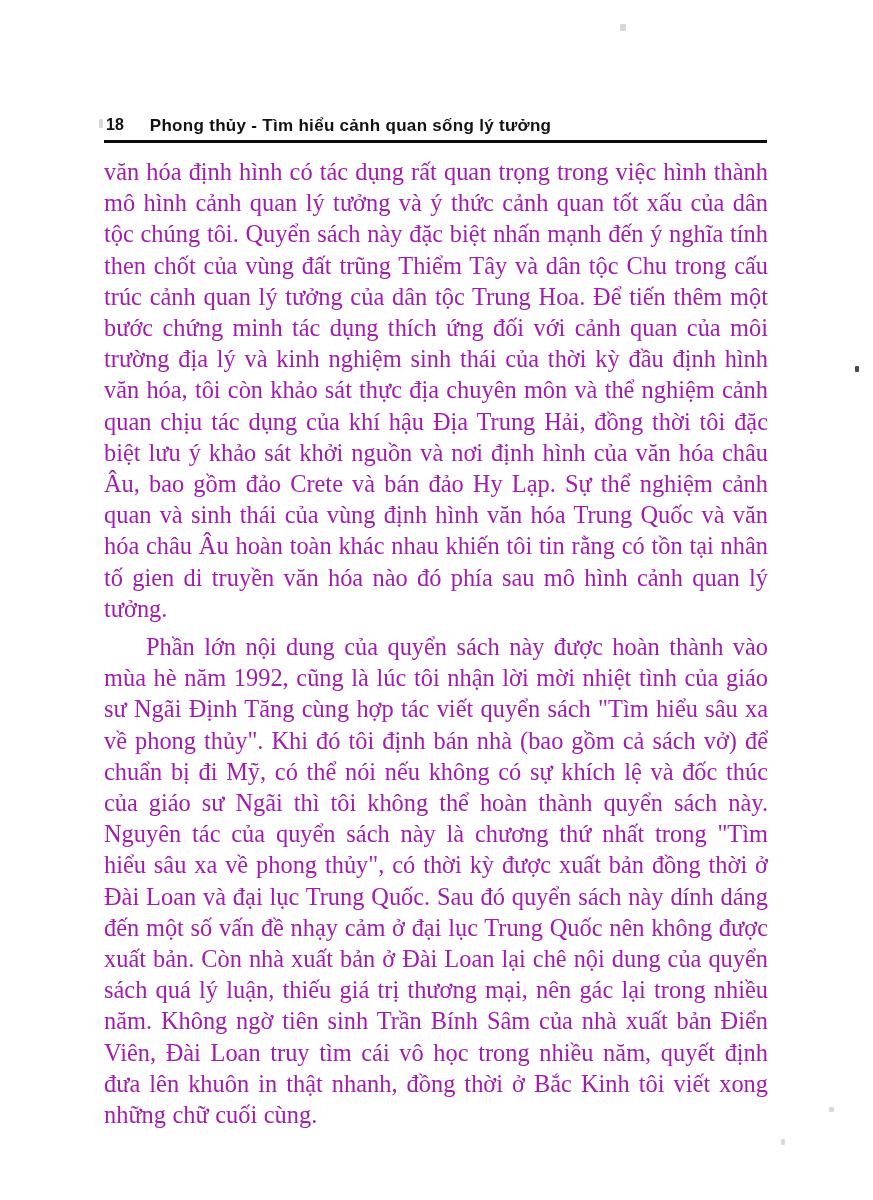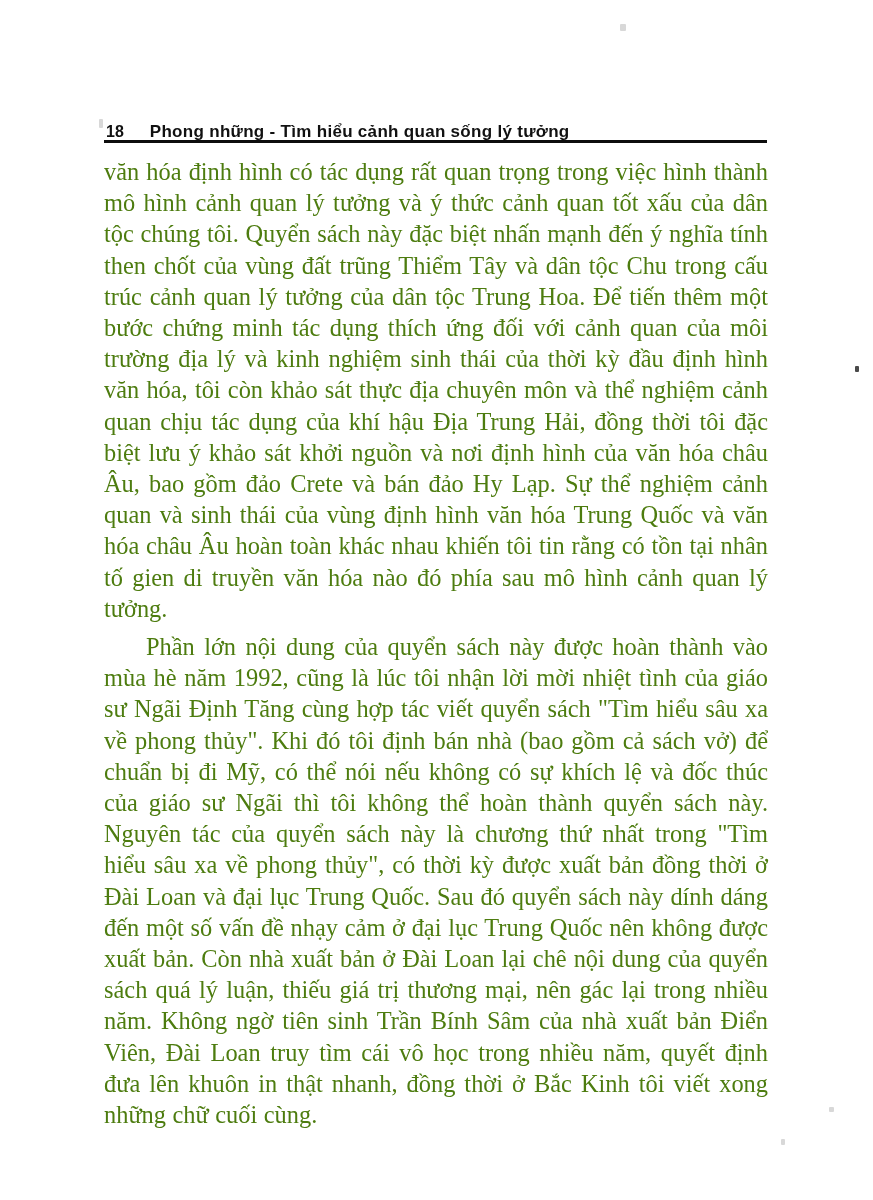--- a/index.html
+++ b/index.html
@@ -18,21 +18,21 @@
     overflow: hidden;
   }
   
   .header {
     position: absolute;
     left: 106px;
     top: 110px;
     width: 660px;
     height: 30px;
     display: flex;
-    align-items: flex-end;
+    align-items: center;
     gap: 26px;
     white-space: nowrap;
   }
   .header-page-number,
   .header-title {
     font-family: "Liberation Sans", "DejaVu Sans", sans-serif;
     font-weight: bold;
     color: #111111;
     line-height: 1;
   }
@@ -56,21 +56,21 @@
   .body-text {
     position: absolute;
     left: 104px;
     top: 156px;
     width: 664px;
   }
   .para {
     margin: 0;
     font-size: 24.4px;
     line-height: 31.2px;
-    color: #4d7c0f;
+    color: #a21caf;
     text-align: justify;
     text-align-last: left;
     word-spacing: 0.4px;
     -webkit-font-smoothing: antialiased;
   }
   .para + .para {
     margin-top: 7px;
   }
   .para.indent {
     text-indent: 42px;
@@ -84,21 +84,21 @@
   .speck.faint { background: #d8d8d8; }
   .speck.dark  { background: #4a4a4a; }
 </style>
 </head>
 <body>
 
 <div class="page">
 
   <div class="header">
     <span class="header-page-number">18</span>
-    <span class="header-title">Phong những - Tìm hiểu cảnh quan sống lý tưởng</span>
+    <span class="header-title">Phong thủy - Tìm hiểu cảnh quan sống lý tưởng</span>
   </div>
   <div class="header-rule"></div>
 
   <div class="body-text">
     <p class="para">văn hóa định hình có tác dụng rất quan trọng trong việc hình thành mô hình cảnh quan lý tưởng và ý thức cảnh quan tốt xấu của dân tộc chúng tôi. Quyển sách này đặc biệt nhấn mạnh đến ý nghĩa tính then chốt của vùng đất trũng Thiểm Tây và dân tộc Chu trong cấu trúc cảnh quan lý tưởng của dân tộc Trung Hoa. Để tiến thêm một bước chứng minh tác dụng thích ứng đối với cảnh quan của môi trường địa lý và kinh nghiệm sinh thái của thời kỳ đầu định hình văn hóa, tôi còn khảo sát thực địa chuyên môn và thể nghiệm cảnh quan chịu tác dụng của khí hậu Địa Trung Hải, đồng thời tôi đặc biệt lưu ý khảo sát khởi nguồn và nơi định hình của văn hóa châu Âu, bao gồm đảo Crete và bán đảo Hy Lạp. Sự thể nghiệm cảnh quan và sinh thái của vùng định hình văn hóa Trung Quốc và văn hóa châu Âu hoàn toàn khác nhau khiến tôi tin rằng có tồn tại nhân tố gien di truyền văn hóa nào đó phía sau mô hình cảnh quan lý tưởng.</p>
     <p class="para indent">Phần lớn nội dung của quyển sách này được hoàn thành vào mùa hè năm 1992, cũng là lúc tôi nhận lời mời nhiệt tình của giáo sư Ngãi Định Tăng cùng hợp tác viết quyển sách "Tìm hiểu sâu xa về phong thủy". Khi đó tôi định bán nhà (bao gồm cả sách vở) để chuẩn bị đi Mỹ, có thể nói nếu không có sự khích lệ và đốc thúc của giáo sư Ngãi thì tôi không thể hoàn thành quyển sách này. Nguyên tác của quyển sách này là chương thứ nhất trong "Tìm hiểu sâu xa về phong thủy", có thời kỳ được xuất bản đồng thời ở Đài Loan và đại lục Trung Quốc. Sau đó quyển sách này dính dáng đến một số vấn đề nhạy cảm ở đại lục Trung Quốc nên không được xuất bản. Còn nhà xuất bản ở Đài Loan lại chê nội dung của quyển sách quá lý luận, thiếu giá trị thương mại, nên gác lại trong nhiều năm. Không ngờ tiên sinh Trần Bính Sâm của nhà xuất bản Điển Viên, Đài Loan truy tìm cái vô học trong nhiều năm, quyết định đưa lên khuôn in thật nhanh, đồng thời ở Bắc Kinh tôi viết xong những chữ cuối cùng.</p>
   </div>
 
   <span class="speck faint" style="left:620px; top:24px; width:6px; height:7px;"></span>
   <span class="speck dark" style="left:855px; top:366px; width:4px; height:6px;"></span>

